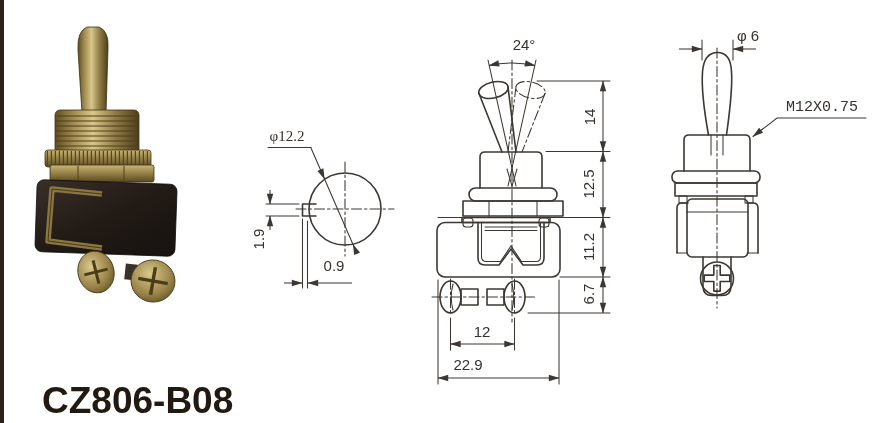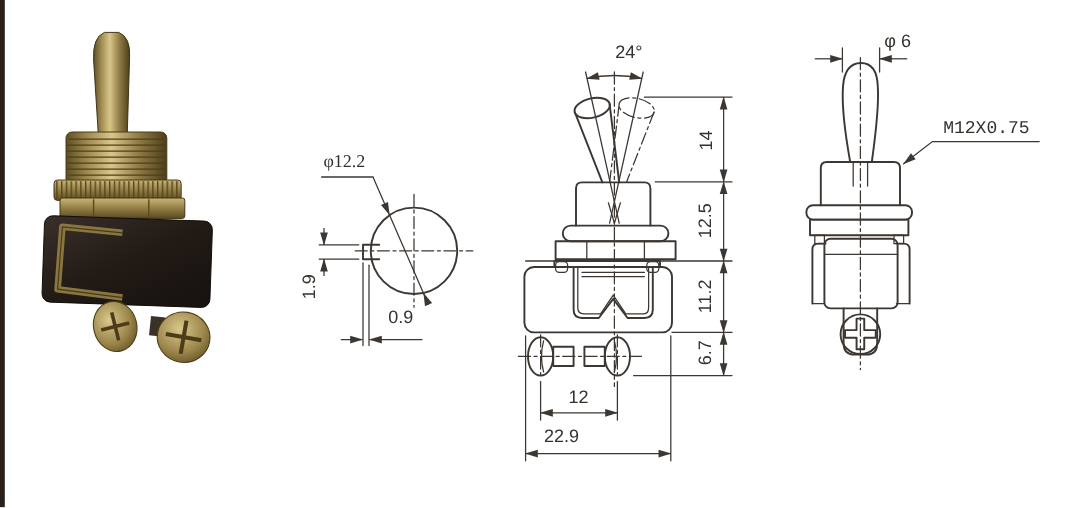--- a/index.html
+++ b/index.html
@@ -238,13 +238,14 @@
   <span class="dimlabel rot" style="left:589px;top:117px;">14</span>
   <span class="dimlabel rot" style="left:588px;top:184px;">12.5</span>
   <span class="dimlabel rot" style="left:588px;top:247px;">11.2</span>
   <span class="dimlabel rot" style="left:588px;top:294px;">6.7</span>
   <span class="dimlabel" style="left:482px;top:331px;">12</span>
   <span class="dimlabel" style="left:468px;top:364px;">22.9</span>
 
   <span class="dimlabel" style="left:748px;top:35px;">φ 6</span>
   <span class="dimlabel" style="left:822px;top:107px;font-family:Liberation Mono, monospace;">M12X0.75</span>
 
+  <div class="pcode">CZ806-B08</div>
 </div>
 
 </body></html>

